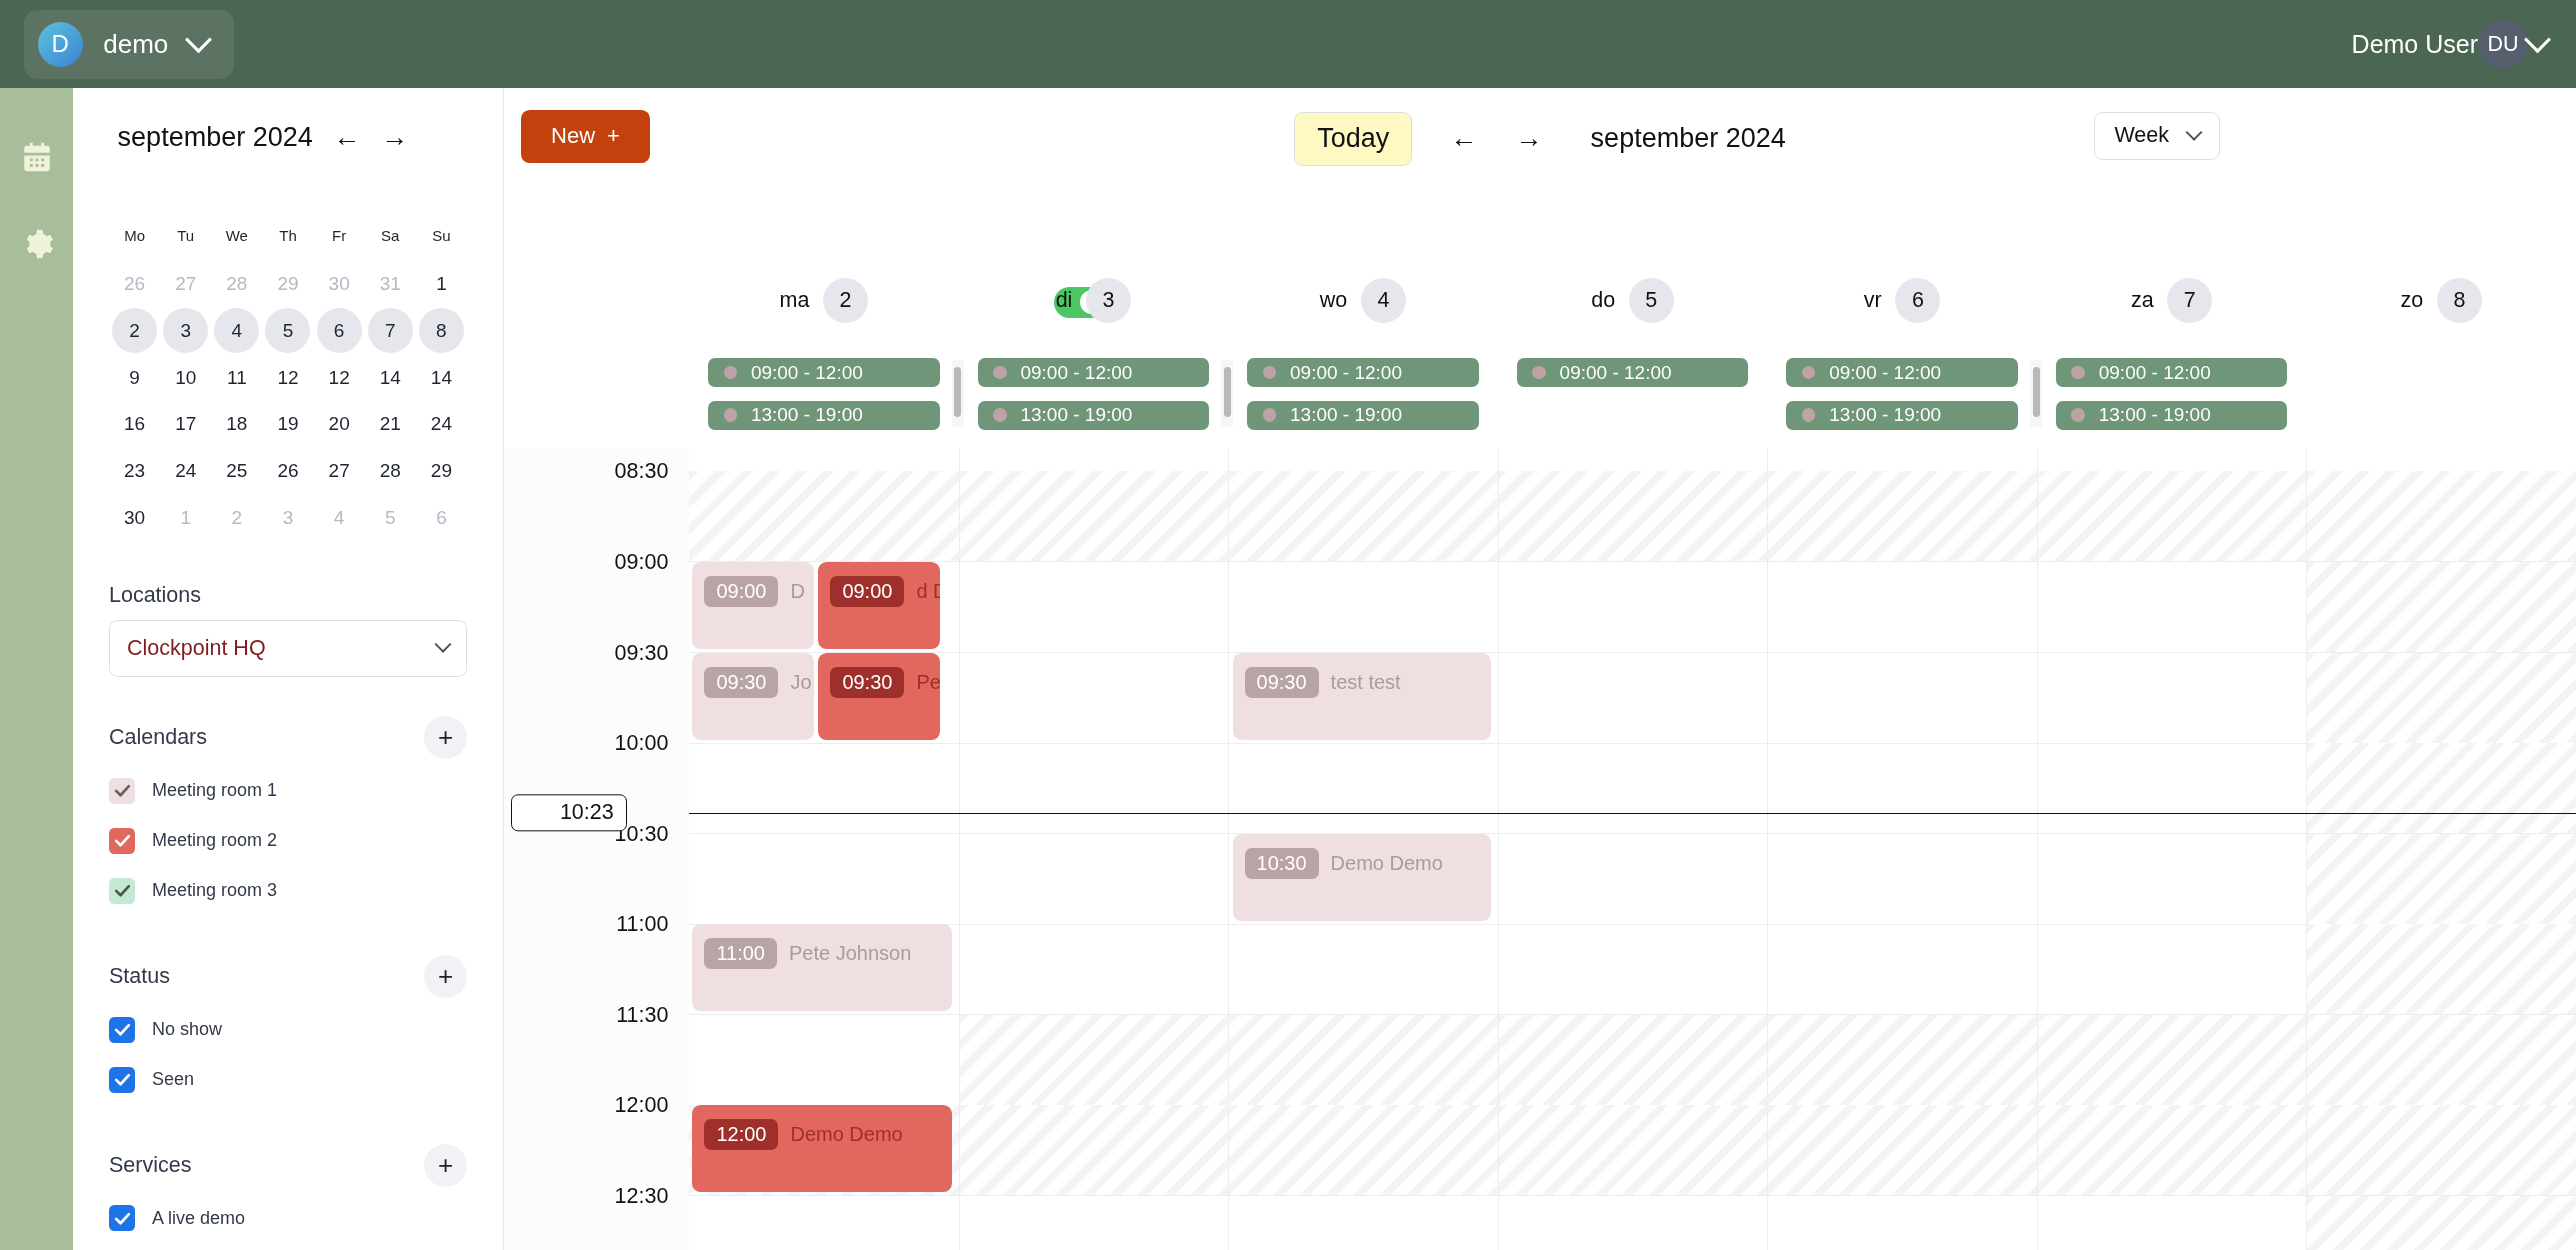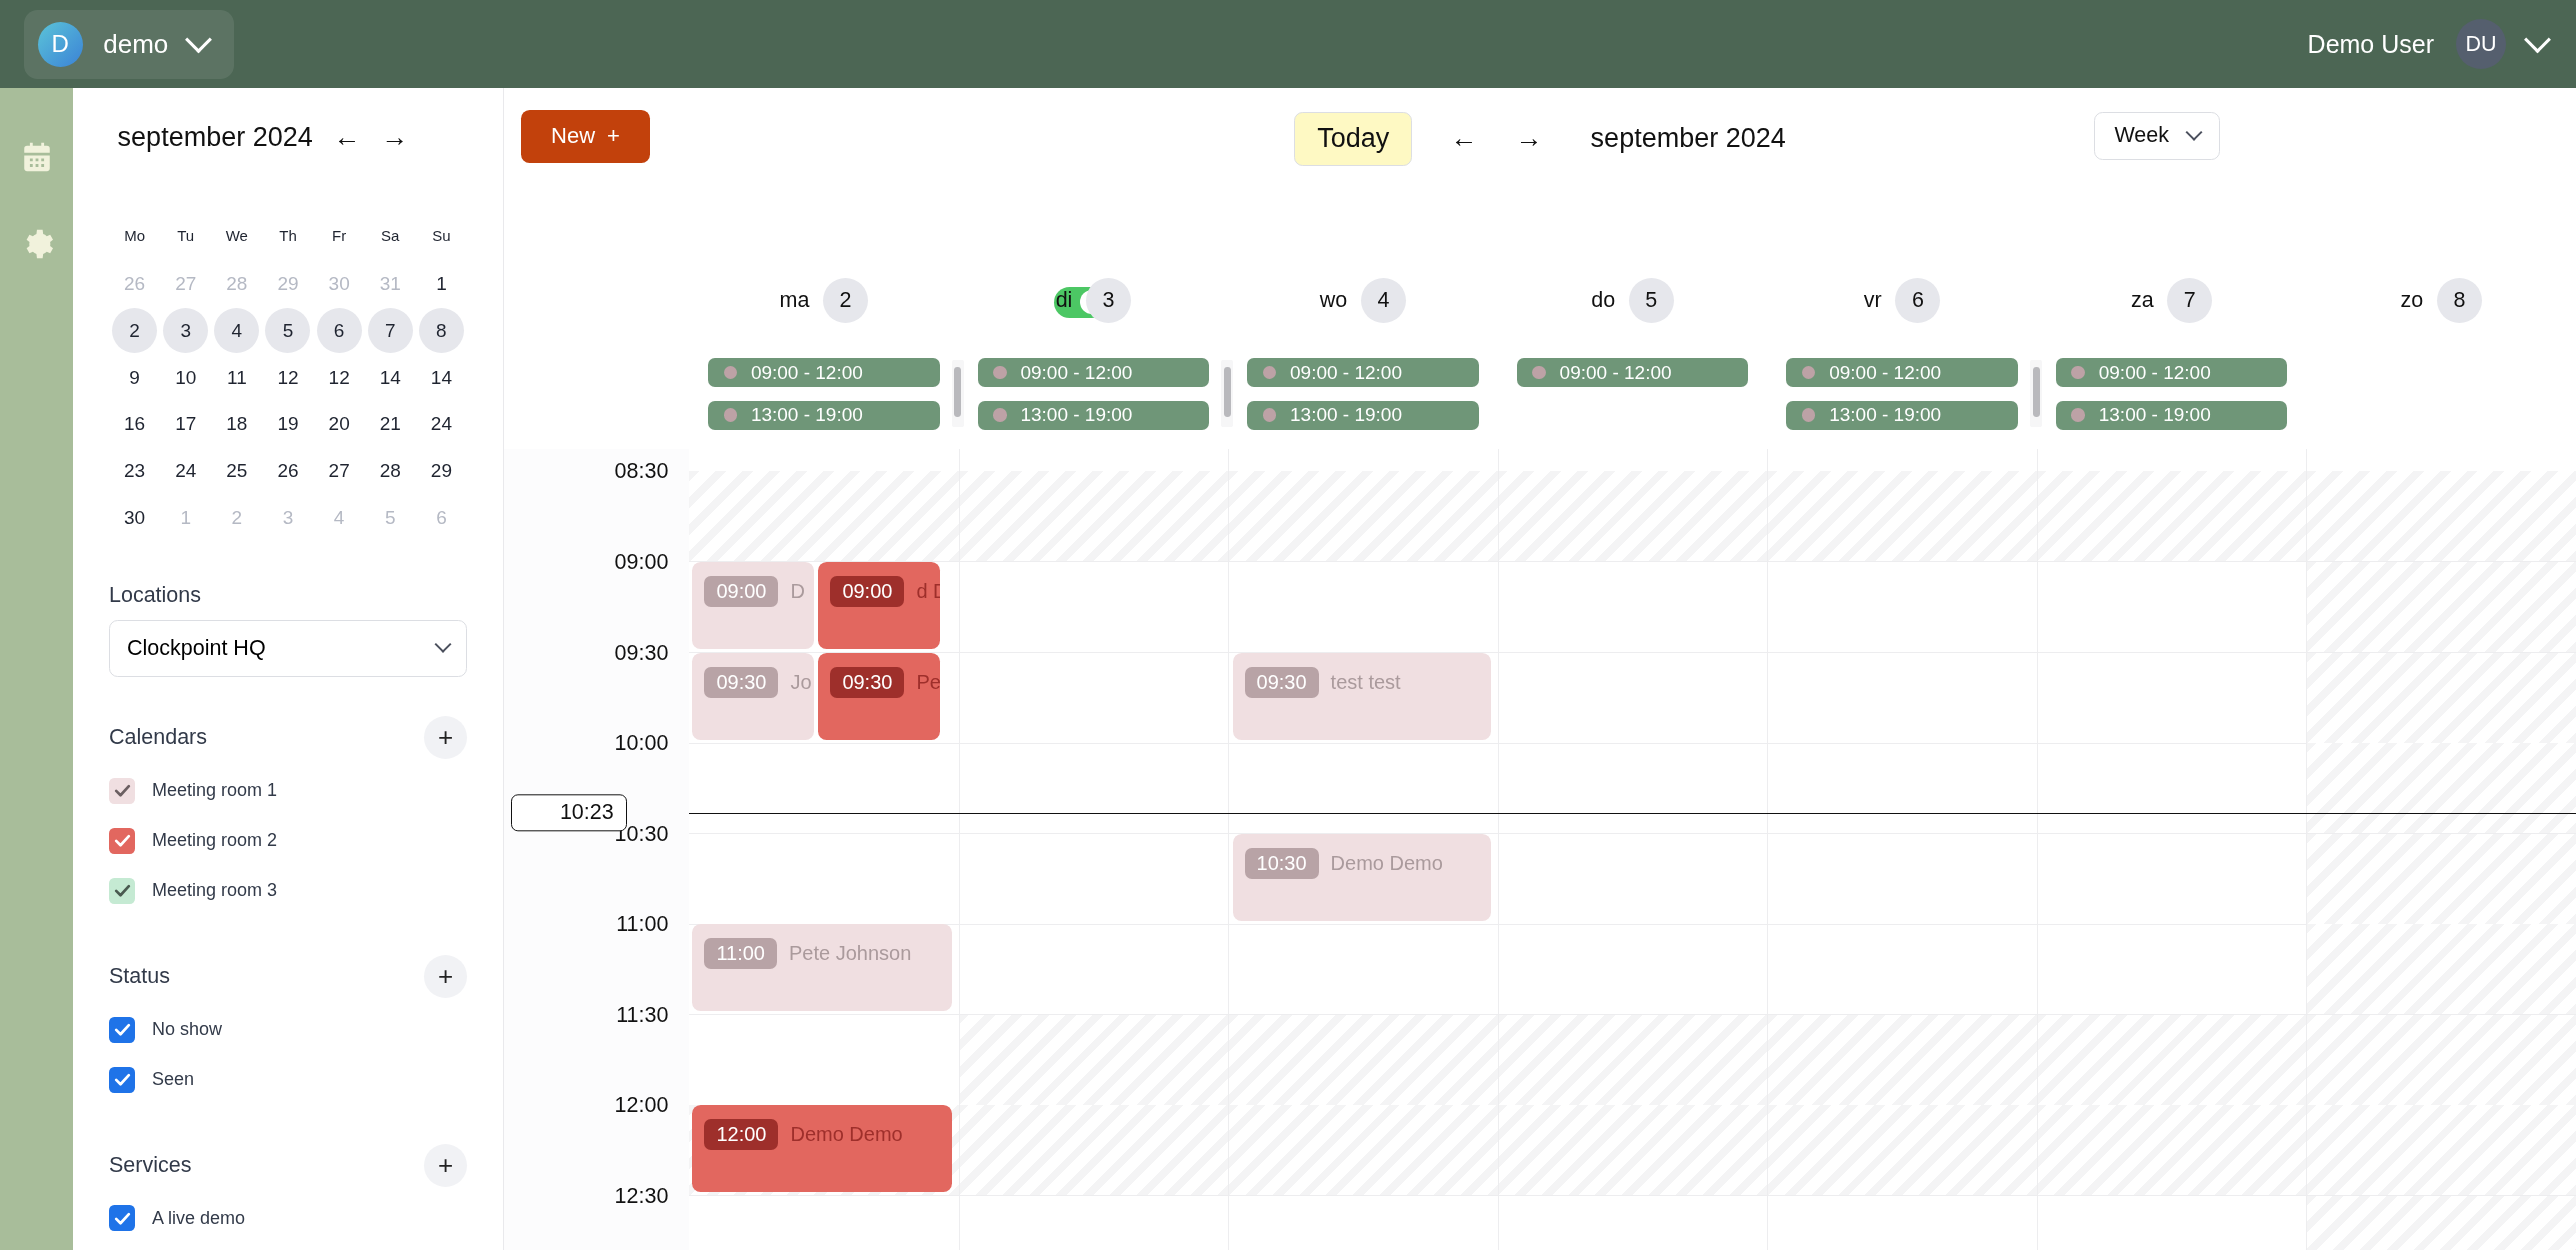--- a/index.html
+++ b/index.html
@@ -31,21 +31,21 @@
     display: flex; align-items: center; justify-content: center;
   }
   .org-name { color: #fff; font-size: 26px; }
   .chev {
     width: 19px; height: 19px;
     border-right: 3.4px solid #fff; border-bottom: 3.4px solid #fff;
     transform: rotate(45deg) translate(-3.4px,-3.4px);
   }
   .topbar-right {
     margin-left: auto; display: flex; align-items: center;
-    gap: 22px; margin-right: 29px;
+    margin-right: 29px;
   }
   .user-name { color: #fff; font-size: 25px; }
   .user-avatar {
     width: 50px; height: 50px; border-radius: 50%;
     background: #555f6e; color: #fff;
     font-size: 21.5px;
     display: flex; align-items: center; justify-content: center;
   }
 
   
@@ -100,21 +100,21 @@
   .plus-btn {
     width: 43px; height: 43px; border-radius: 50%;
     background: #f1f2f5; color: #222; font-size: 26px;
     display: flex; align-items: center; justify-content: center;
     cursor: pointer;
   }
   .loc-label { font-size: 21.5px; color: #323a49; margin: 43px 0 12px; }
   .loc-select {
     width: 100%; height: 57px;
     border: 0.9px solid #dcdee3; border-radius: 8.6px;
-    background: #fff; font-size: 21.5px; color: #000000;
+    background: #fff; font-size: 21.5px; color: #7f1d1d;
     padding: 16px 17px;
     display: flex; align-items: center; justify-content: space-between;
     cursor: pointer;
   }
   .sel-chev {
     width: 12px; height: 12px;
     border-right: 2.6px solid #4a4f5c; border-bottom: 2.6px solid #4a4f5c;
     transform: rotate(45deg) translate(-2.6px,-2.6px);
   }
   .chk-row {

